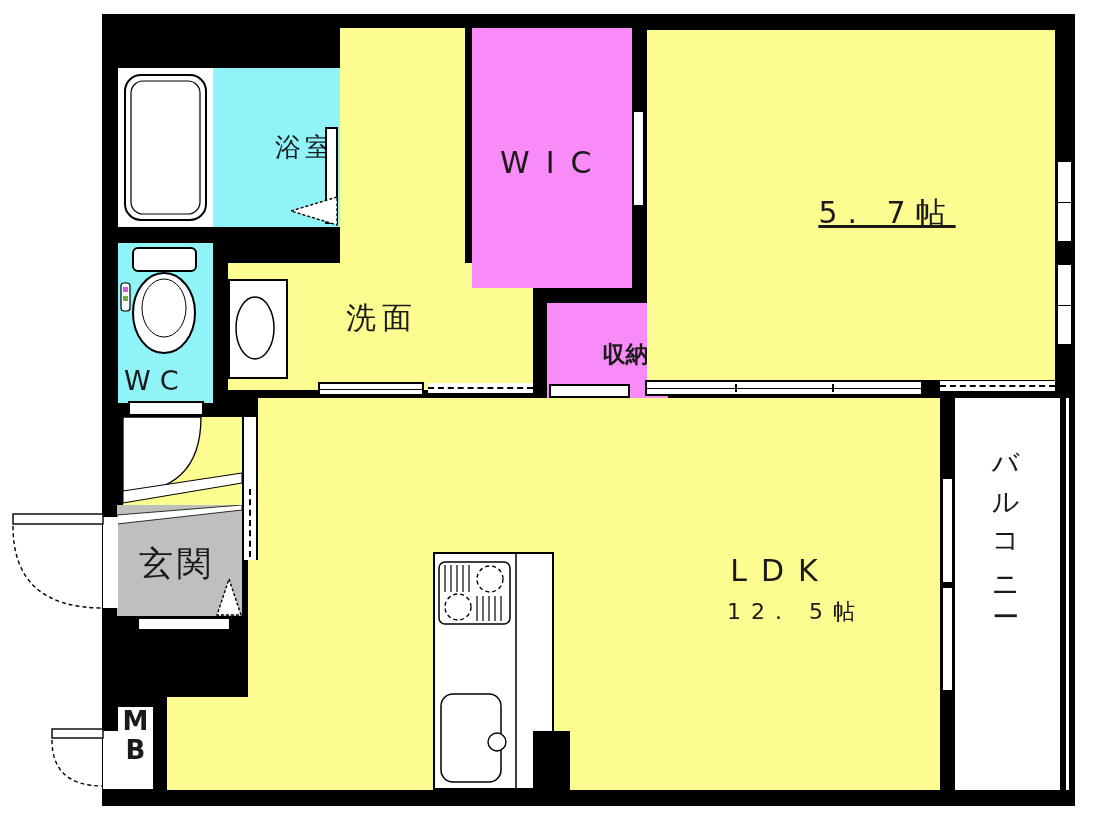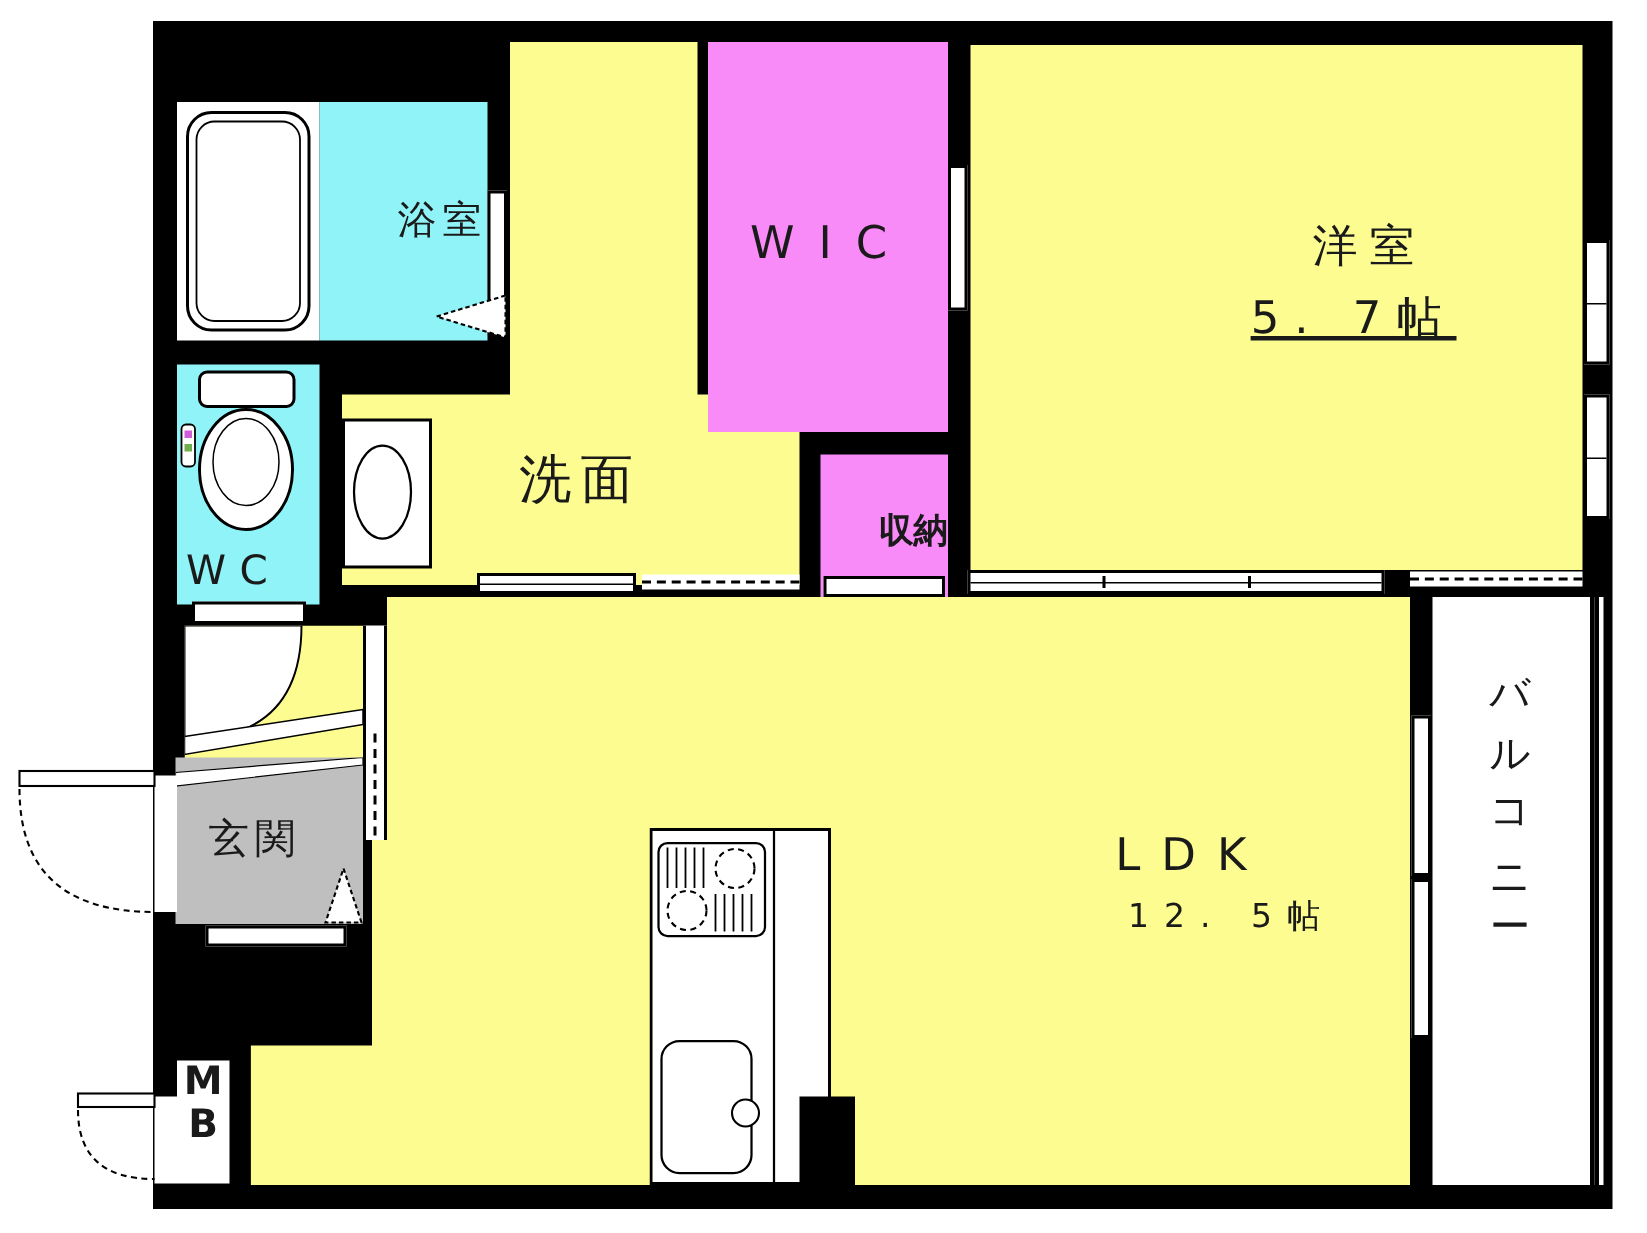--- a/index.html
+++ b/index.html
@@ -21,21 +21,21 @@
   .slide{background:#fff;border:2px solid #000;box-sizing:border-box;position:absolute;}
   .slide .mid-h{position:absolute;left:0;right:0;top:50%;height:0;border-top:1.5px solid #000;}
   .slide .tick{position:absolute;top:2px;bottom:2px;width:2px;background:#000;}
   .dash-strip{position:absolute;background:#fff;}
   .dash-strip .dl{position:absolute;left:0;right:0;top:40%;border-top:2px dashed #000;}
   .window{position:absolute;background:#fff;border:2px solid #000;box-sizing:border-box;}
   .window .mid-h{position:absolute;left:0;right:0;top:50%;border-top:1.5px solid #000;}
   .frame-band{position:absolute;background:#fff;border-left:2px solid #000;border-right:2px solid #000;box-sizing:border-box;}
   .frame-band .dv{position:absolute;left:5px;top:72px;height:68px;border-left:2px dashed #000;}
   svg{display:block;}
-  .txt-c{display:flex;align-items:center;justify-content:flex-end;text-align:center;}
+  .txt-c{display:flex;align-items:center;justify-content:center;text-align:center;padding-left:36px;}
 </style>
 </head>
 <body>
 
 <div class="plan">
 
   <div class="abs wall" style="left:102px;top:14px;width:973px;height:792px;"></div>
 
   <div class="abs c-white" style="left:118px;top:68px;width:95px;height:159px;">
     <svg width="95" height="159">
@@ -57,21 +57,21 @@
       <line x1="1" y1="1" x2="36" y2="37" stroke="#000" stroke-width="1.4" stroke-dasharray="4,3"></line>
       <line x1="71" y1="1" x2="36" y2="37" stroke="#000" stroke-width="1.4" stroke-dasharray="4,3"></line>
       <line x1="1" y1="74" x2="36" y2="37" stroke="#000" stroke-width="1.4" stroke-dasharray="4,3"></line>
       <line x1="71" y1="74" x2="36" y2="37" stroke="#000" stroke-width="1.4" stroke-dasharray="4,3"></line>
     </svg>
     <span class="lbl" style="left:14px;top:12px;font-size:42px;font-weight:600;">洗</span>
   </div>
 
   <div class="abs c-yellow" style="left:340px;top:28px;width:125px;height:362px;"></div>
   <div class="abs c-yellow" style="left:228px;top:263px;width:305px;height:127px;">
-    <span class="lbl" style="left:118px;top:38px;font-size:35px;letter-spacing:6px;">洗面</span>
+    <span class="lbl" style="left:118px;top:38px;font-size:30px;letter-spacing:6px;">洗面</span>
     <svg class="abs" style="left:0;top:15px;" width="62" height="104">
       <rect x="1" y="2" width="58" height="98" fill="#fff" stroke="#000" stroke-width="2"></rect>
       <ellipse cx="27" cy="50" rx="19" ry="31" fill="#fff" stroke="#000" stroke-width="1.5"></ellipse>
     </svg>
   </div>
 
   <div class="abs c-pink" style="left:472px;top:28px;width:160px;height:260px;">
     <span class="lbl" style="left:28px;top:118px;font-size:30px;letter-spacing:16px;">WIC</span>
   </div>
   <div class="abs panel" style="left:632px;top:110px;width:13px;height:97px;"></div>
@@ -81,21 +81,20 @@
 
   <div class="abs c-pink txt-c" style="left:547px;top:303px;width:85px;height:104px;">
     <span class="lbl" style="position:static;font-size:23px;font-weight:600;">収納</span>
   </div>
   <div class="abs panel" style="left:549px;top:384px;width:81px;height:14px;"></div>
   <svg class="abs" style="left:549px;top:397px;" width="82" height="46">
     <path d="M2,1 Q2,41 41,43 Q80,41 80,1 Z" fill="#fff" stroke="#000" stroke-width="1.4"></path>
   </svg>
 
   <div class="abs c-yellow" style="left:647px;top:30px;width:408px;height:350px;"></div>
-  <div class="lbl txt-c" style="left:751px;top:148px;width:200px;font-size:30px;letter-spacing:8px;">洋室</div>
   <div class="lbl txt-c" style="left:731px;top:196px;width:240px;font-size:30px;letter-spacing:10px;text-decoration:underline;">5. 7帖</div>
 
   <div class="window" style="left:1056px;top:160px;width:17px;height:83px;">
       <div class="mid-h"></div>
     </div>
   <div class="window" style="left:1056px;top:263px;width:17px;height:83px;">
       <div class="mid-h"></div>
     </div>
 
   <div class="slide" style="left:645px;top:380px;width:278px;height:16px;">
@@ -130,21 +129,21 @@
   <svg class="abs" style="left:123px;top:417px;" width="119" height="90">
     <rect x="0" y="0" width="119" height="90" fill="var(--yellow)"></rect>
     <path d="M78,0 Q78,76 0,76 L0,0 Z" fill="#fff" stroke="#000" stroke-width="1.3"></path>
     <polygon points="0,74 119,56 119,66 0,86" fill="#fff" stroke="#000" stroke-width="1"></polygon>
   </svg>
 
   <div class="abs c-gray" style="left:117px;top:505px;width:125px;height:111px;">
     <svg class="abs" style="left:0;top:0;" width="125" height="24">
       <polygon points="0,10 125,0 125,5 0,19" fill="#fff" stroke="#000" stroke-width="0.8"></polygon>
     </svg>
-    <span class="lbl" style="left:22px;top:40px;font-size:27px;letter-spacing:4px;">玄関</span>
+    <span class="lbl" style="left:22px;top:40px;font-size:34px;letter-spacing:4px;">玄関</span>
   </div>
   <svg class="abs" style="left:214px;top:576px;" width="30" height="42">
     <polygon points="15,3 27,39 3,39" fill="#fff" stroke="#000" stroke-width="1.4" stroke-dasharray="3,2"></polygon>
   </svg>
   <div class="frame-band" style="left:242px;top:417px;width:16px;height:143px;">
       <div class="dv"></div>
     </div>
 
   <div class="abs panel" style="left:137px;top:617px;width:94px;height:14px;"></div>
 

